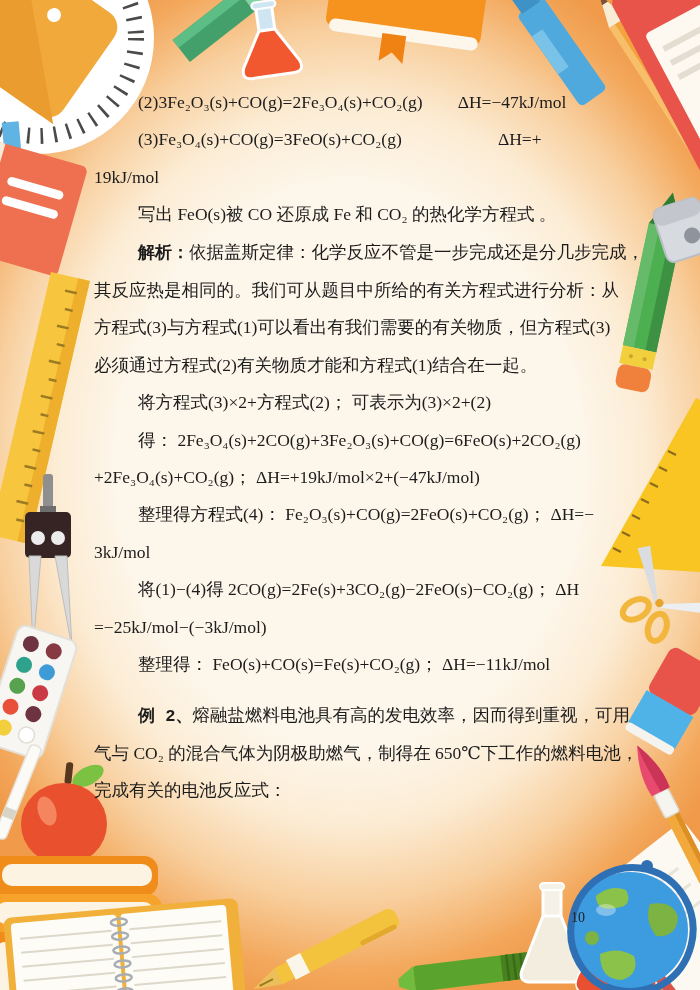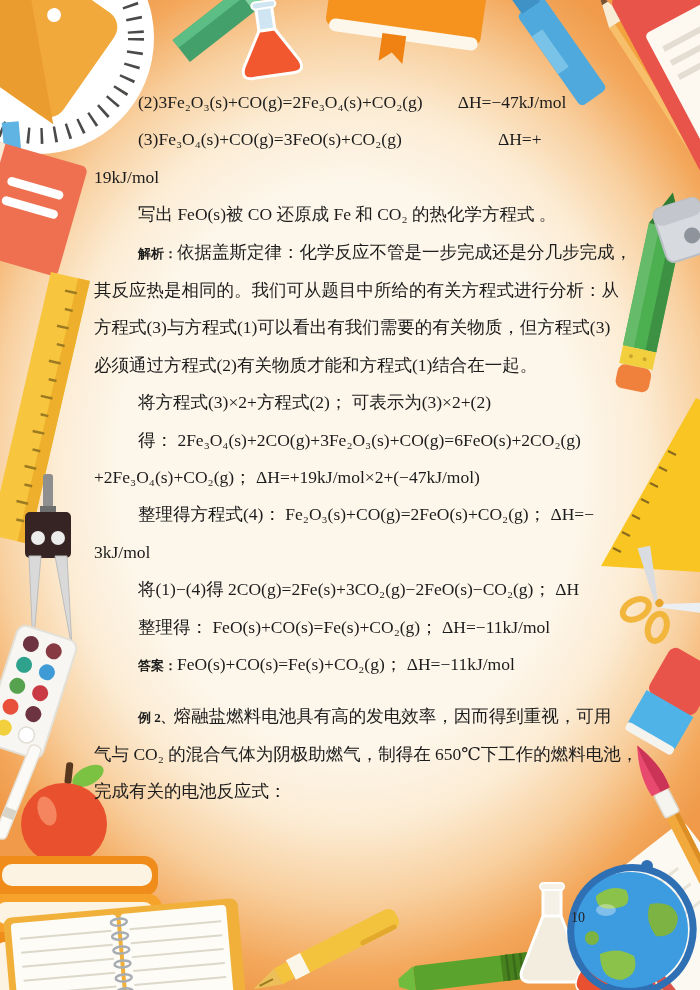--- a/index.html
+++ b/index.html
@@ -13,22 +13,22 @@
   .deco{position:absolute;left:0;top:0;z-index:1;}
   .text-area{
     position:absolute;left:94px;top:84px;width:520px;z-index:2;
     font-size:17.5px;line-height:37.4px;color:#1c1c1c;
   }
   .tline{white-space:pre;}
   .tline.indent{padding-left:44px;}
   .tline.gap{margin-top:13px;}
   .tline b{
     font-weight:700;
-    font-family:Liberation Serif, serif;
-    font-size:13px;
+    font-family:Liberation Mono, monospace;
+    font-size:17px;
   }
   .page-num{
     position:absolute;left:571px;top:910px;z-index:3;
     font-size:14px;color:#222;
   }
 </style>
 </head>
 <body>
 
 <div class="page">
@@ -266,21 +266,21 @@
       <div class="tline indent"><b>解析：</b>依据盖斯定律：化学反应不管是一步完成还是分几步完成，</div>
       <div class="tline">其反应热是相同的。我们可从题目中所给的有关方程式进行分析：从</div>
       <div class="tline">方程式(3)与方程式(1)可以看出有我们需要的有关物质，但方程式(3)</div>
       <div class="tline">必须通过方程式(2)有关物质才能和方程式(1)结合在一起。</div>
       <div class="tline indent">将方程式(3)×2+方程式(2)； 可表示为(3)×2+(2)</div>
       <div class="tline indent">得： 2Fe₃O₄(s)+2CO(g)+3Fe₂O₃(s)+CO(g)=6FeO(s)+2CO₂(g)</div>
       <div class="tline">+2Fe₃O₄(s)+CO₂(g)； ΔH=+19kJ/mol×2+(−47kJ/mol)</div>
       <div class="tline indent">整理得方程式(4)： Fe₂O₃(s)+CO(g)=2FeO(s)+CO₂(g)； ΔH=−</div>
       <div class="tline">3kJ/mol</div>
       <div class="tline indent">将(1)−(4)得 2CO(g)=2Fe(s)+3CO₂(g)−2FeO(s)−CO₂(g)； ΔH</div>
+      <div class="tline">=−25kJ/mol−(−3kJ/mol)</div>
       <div class="tline indent">整理得： FeO(s)+CO(s)=Fe(s)+CO₂(g)； ΔH=−11kJ/mol</div>
-      <div class="tline indent"><b>答案：</b>FeO(s)+CO(s)=Fe(s)+CO₂(g)； ΔH=−11kJ/mol</div>
       <div class="tline indent gap"><b>例 2、</b>熔融盐燃料电池具有高的发电效率，因而得到重视，可用</div>
       <div class="tline">气与 CO₂ 的混合气体为阴极助燃气，制得在 650℃下工作的燃料电池，</div>
       <div class="tline">完成有关的电池反应式：</div>
     </main>
 
   <div class="page-num">10</div>
 </div>
 
 </body></html>

